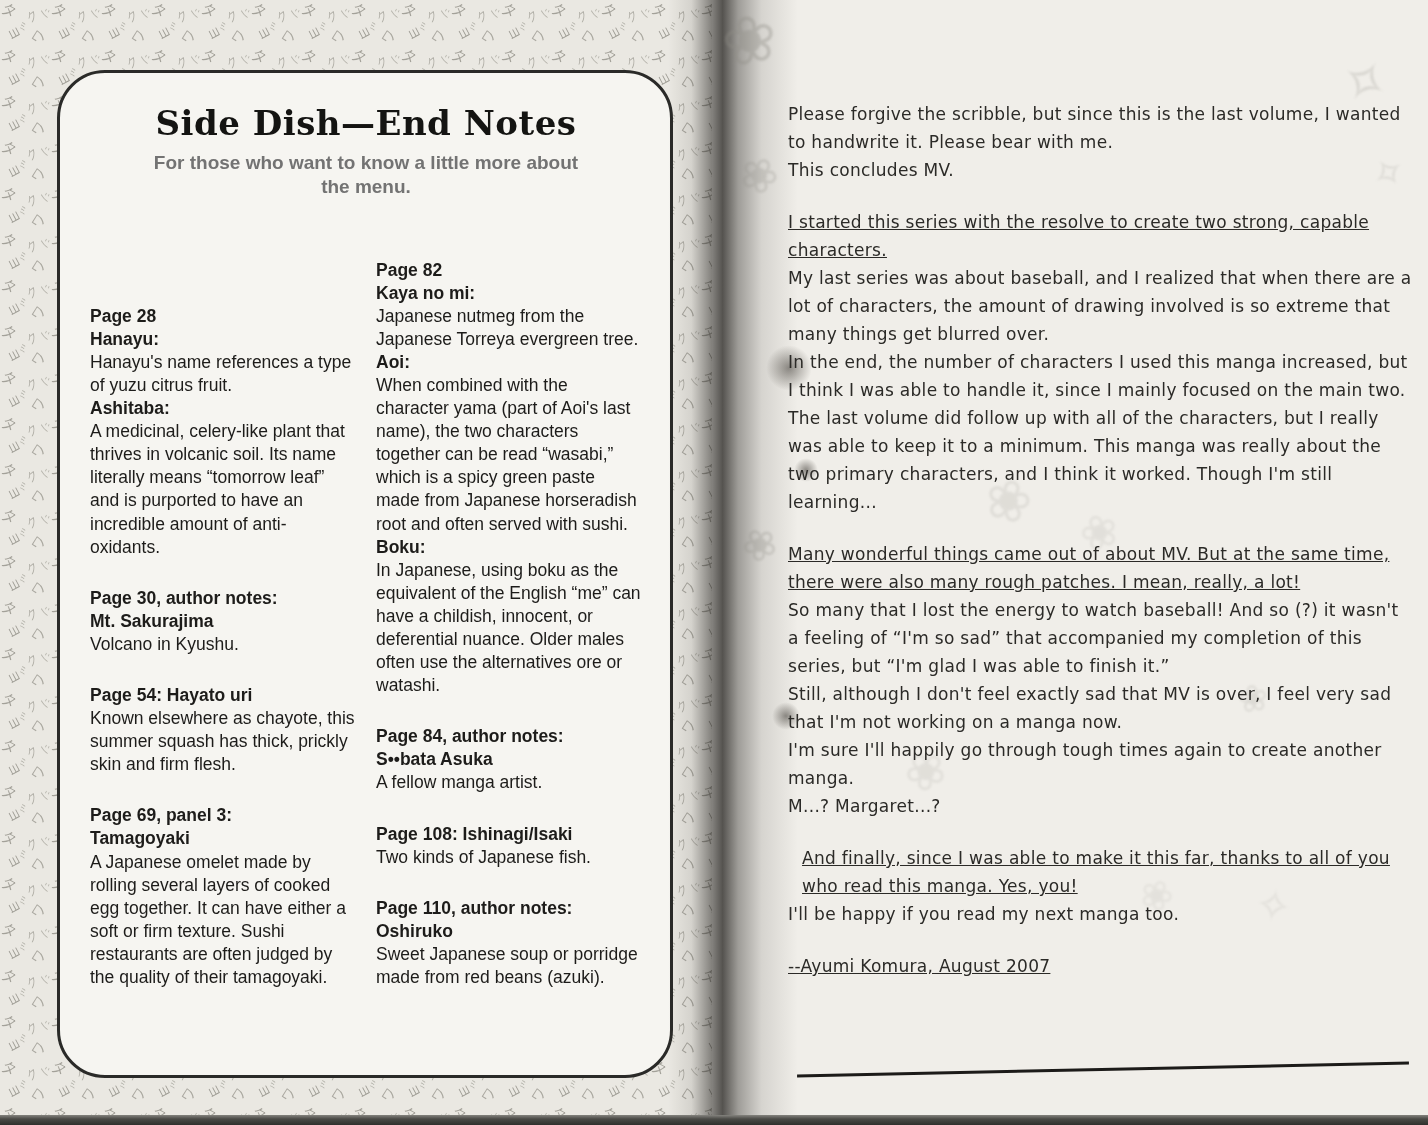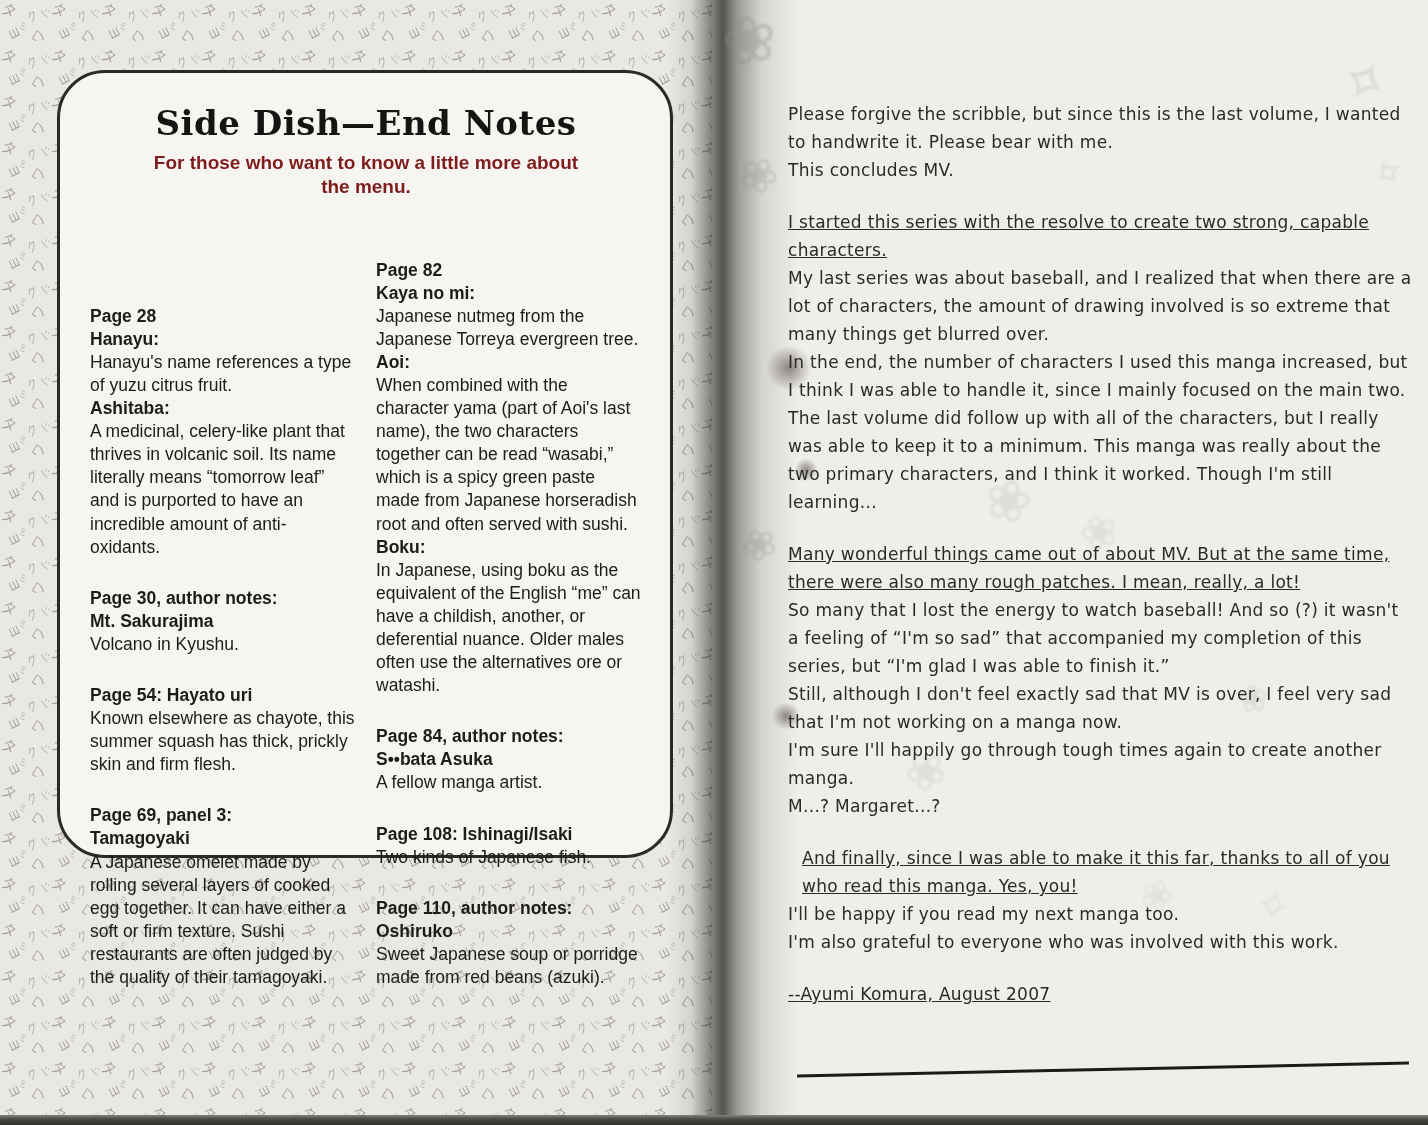--- a/index.html
+++ b/index.html
@@ -5,35 +5,35 @@
   html,body{margin:0;padding:0;}
   body{
     width:1428px;height:1125px;position:relative;overflow:hidden;
     background:#f0eee9;
     font-family:"Liberation Sans", sans-serif;
     color:#1d1c1a;
   }
   
   .texture-wrap{position:absolute;left:0;top:0;width:712px;height:1125px;}
   .notes-panel{
-    position:absolute;left:57px;top:70px;width:616px;height:788px;
+    position:absolute;left:57px;top:70px;width:616px;height:1008px;
     box-sizing:border-box;
     background:#f6f5f1;
     border:3px solid #2a2a28;
     border-radius:48px;
     padding:26px 28px 0 30px;
   }
   .notes-title{
     font-family:"DejaVu Serif", serif;
     font-weight:bold;font-size:34px;letter-spacing:.5px;
     text-align:center;margin:4px 0 8px 0;color:#141412;
   }
   .notes-subtitle{
     font-weight:bold;font-size:19px;line-height:1.25;
-    text-align:center;margin:0 auto;max-width:430px;color:#7f1d1d;
+    text-align:center;margin:0 auto;max-width:430px;color:#737373;
   }
   .glossary{display:flex;gap:20px;margin-top:60px;align-items:flex-end;}
   .gcol{width:288px;font-size:17.5px;line-height:1.32;}
   .gh{font-weight:bold;}
   .gb{font-weight:normal;}
   .gap{margin-top:28px;}
   
   .spine{
     position:absolute;left:668px;top:0;width:130px;height:1125px;
     background:linear-gradient(90deg,
@@ -117,21 +117,21 @@
       <div class="gh">Tamagoyaki</div>
       <div class="gb">A Japanese omelet made by rolling several layers of cooked egg together. It can have either a soft or firm texture. Sushi restaurants are often judged by the quality of their tamagoyaki.</div>
     </div>
     <div class="gcol">
       <div class="gh">Page 82</div>
       <div class="gh">Kaya no mi:</div>
       <div class="gb">Japanese nutmeg from the Japanese Torreya evergreen tree.</div>
       <div class="gh">Aoi:</div>
       <div class="gb">When combined with the character yama (part of Aoi's last name), the two characters together can be read “wasabi,” which is a spicy green paste made from Japanese horseradish root and often served with sushi.</div>
       <div class="gh">Boku:</div>
-      <div class="gb">In Japanese, using boku as the equivalent of the English “me” can have a childish, another, or deferential nuance. Older males often use the alternatives ore or watashi.</div>
+      <div class="gb">In Japanese, using boku as the equivalent of the English “me” can have a childish, innocent, or deferential nuance. Older males often use the alternatives ore or watashi.</div>
       <div class="gh gap">Page 84, author notes:</div>
       <div class="gh">S••bata Asuka</div>
       <div class="gb">A fellow manga artist.</div>
       <div class="gh gap">Page 108: Ishinagi/Isaki</div>
       <div class="gb">Two kinds of Japanese fish.</div>
       <div class="gh gap">Page 110, author notes:</div>
       <div class="gh">Oshiruko</div>
       <div class="gb">Sweet Japanese soup or porridge made from red beans (azuki).</div>
     </div>
   </div>
@@ -162,19 +162,18 @@
   <p class="hw">My last series was about baseball, and I realized that when there are a lot of characters, the amount of drawing involved is so extreme that many things get blurred over.</p>
   <p class="hw">In the end, the number of characters I used this manga increased, but I think I was able to handle it, since I mainly focused on the main two.</p>
   <p class="hw">The last volume did follow up with all of the characters, but I really was able to keep it to a minimum. This manga was really about the two primary characters, and I think it worked. Though I'm still learning...</p>
   <p class="hw gap">Many wonderful things came out of about MV. But at the same time, there were also many rough patches. I mean, really, a lot!</p>
   <p class="hw">So many that I lost the energy to watch baseball! And so (?) it wasn't a feeling of “I'm so sad” that accompanied my completion of this series, but “I'm glad I was able to finish it.”</p>
   <p class="hw">Still, although I don't feel exactly sad that MV is over, I feel very sad that I'm not working on a manga now.</p>
   <p class="hw">I'm sure I'll happily go through tough times again to create another manga.</p>
   <p class="hw">M...? Margaret...?</p>
   <p class="hw gap indent">And finally, since I was able to make it this far, thanks to all of you who read this manga. Yes, you!</p>
   <p class="hw">I'll be happy if you read my next manga too.</p>
-  <p class="hw">I'm also grateful to everyone who was involved with this work.</p>
   <p class="hw gap">--Ayumi Komura, August 2007</p>
 </div>
 
 <div class="divider"></div>
 
 <div class="bottom-edge"></div>
 
 </body></html>

